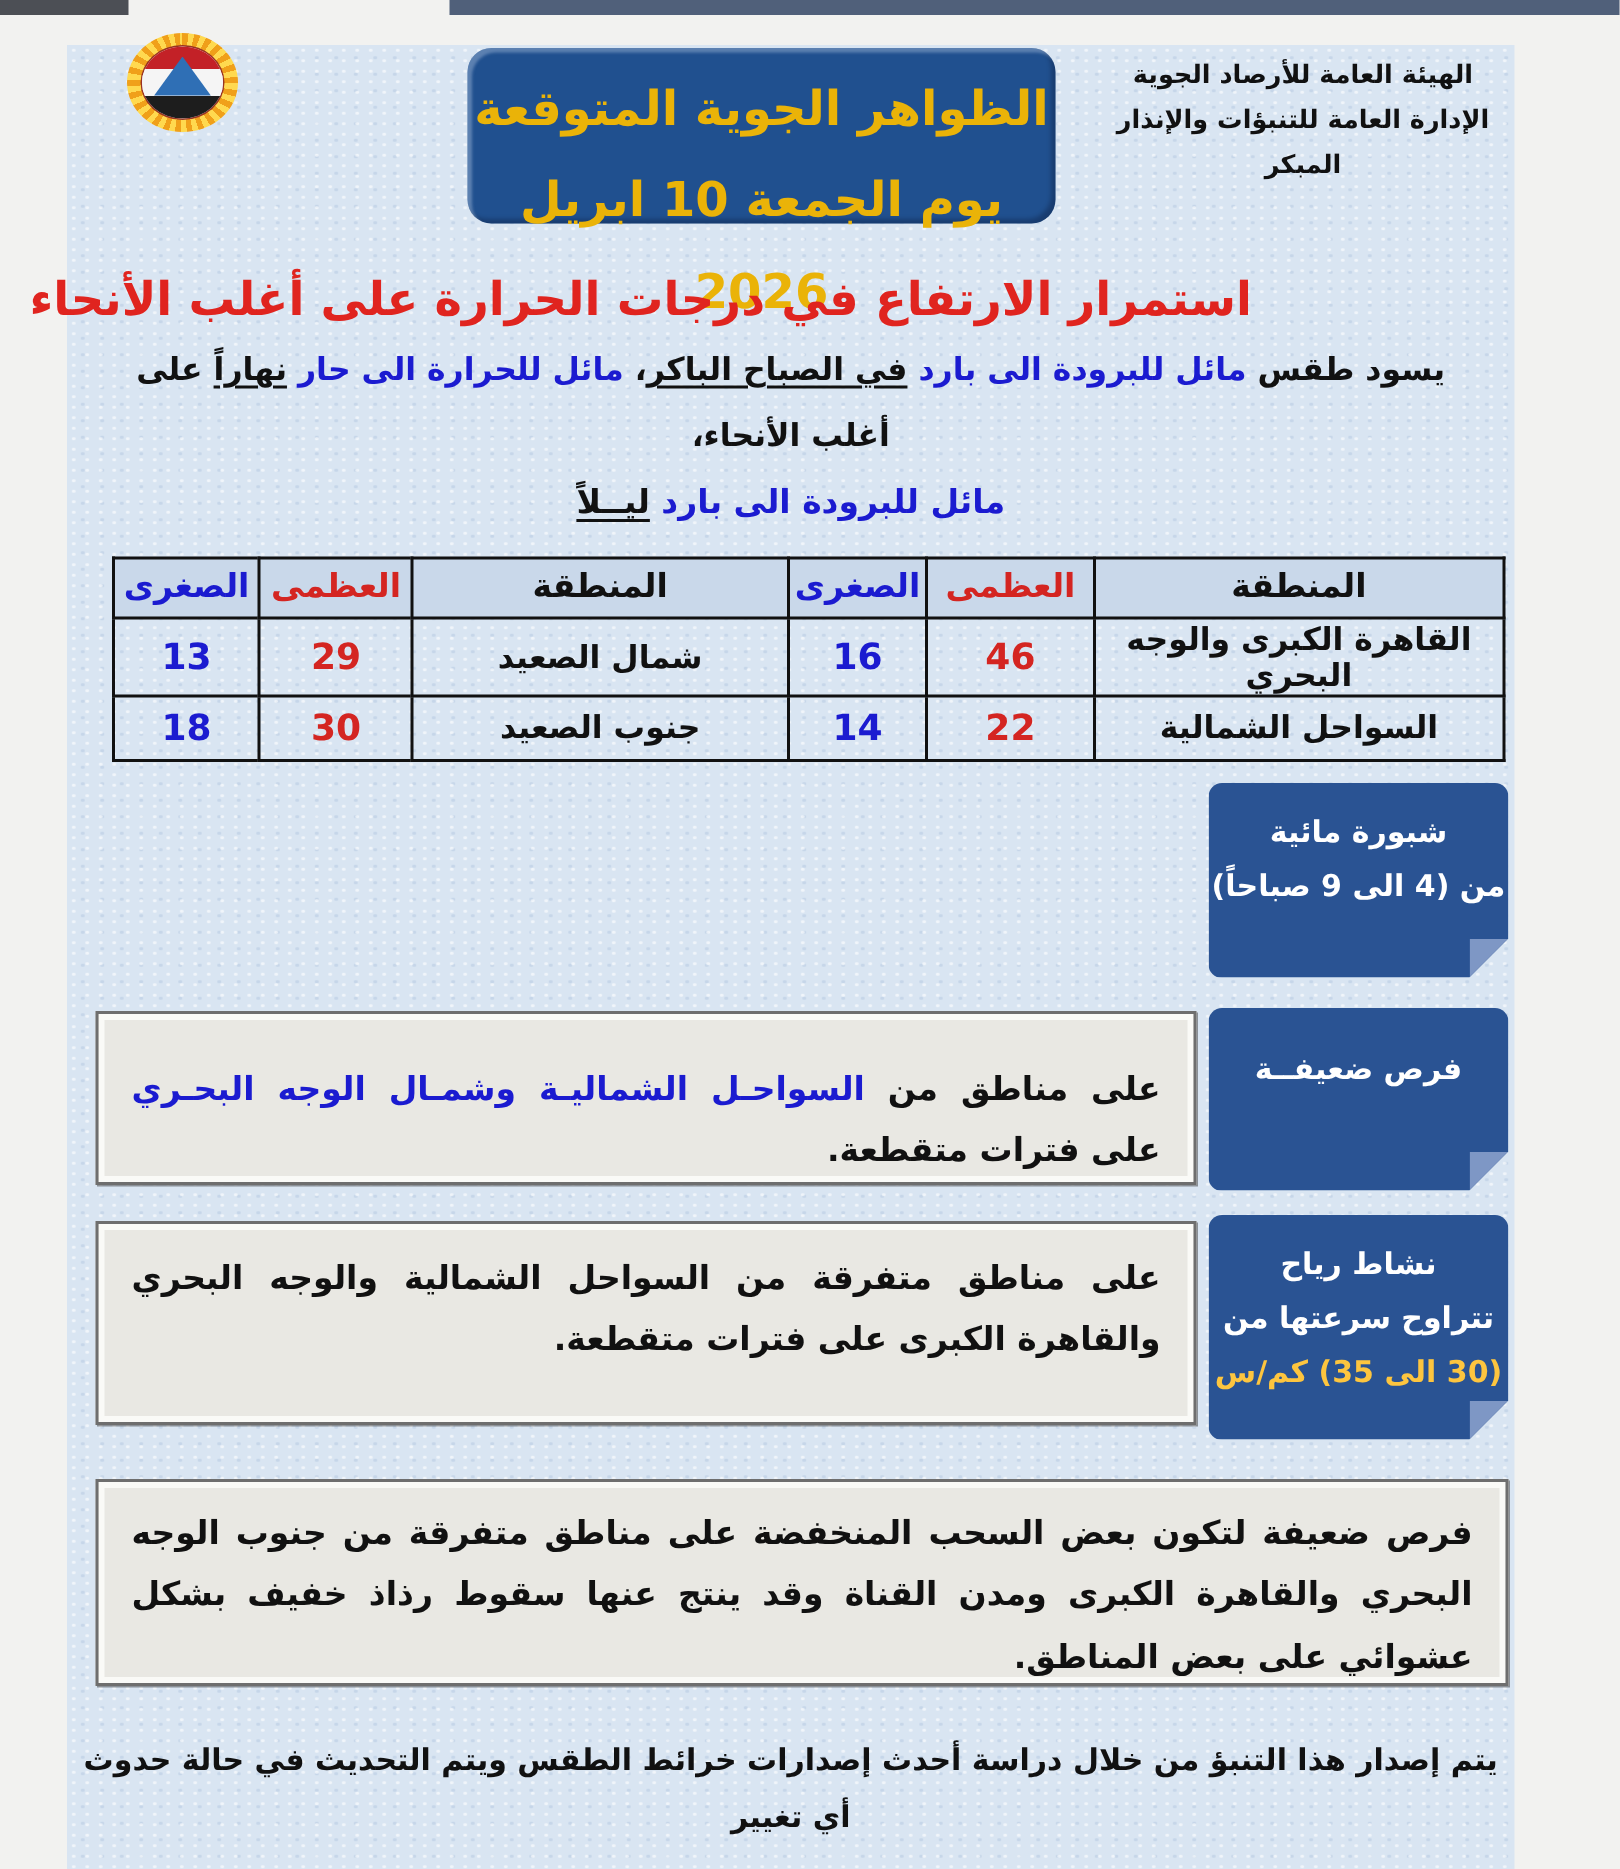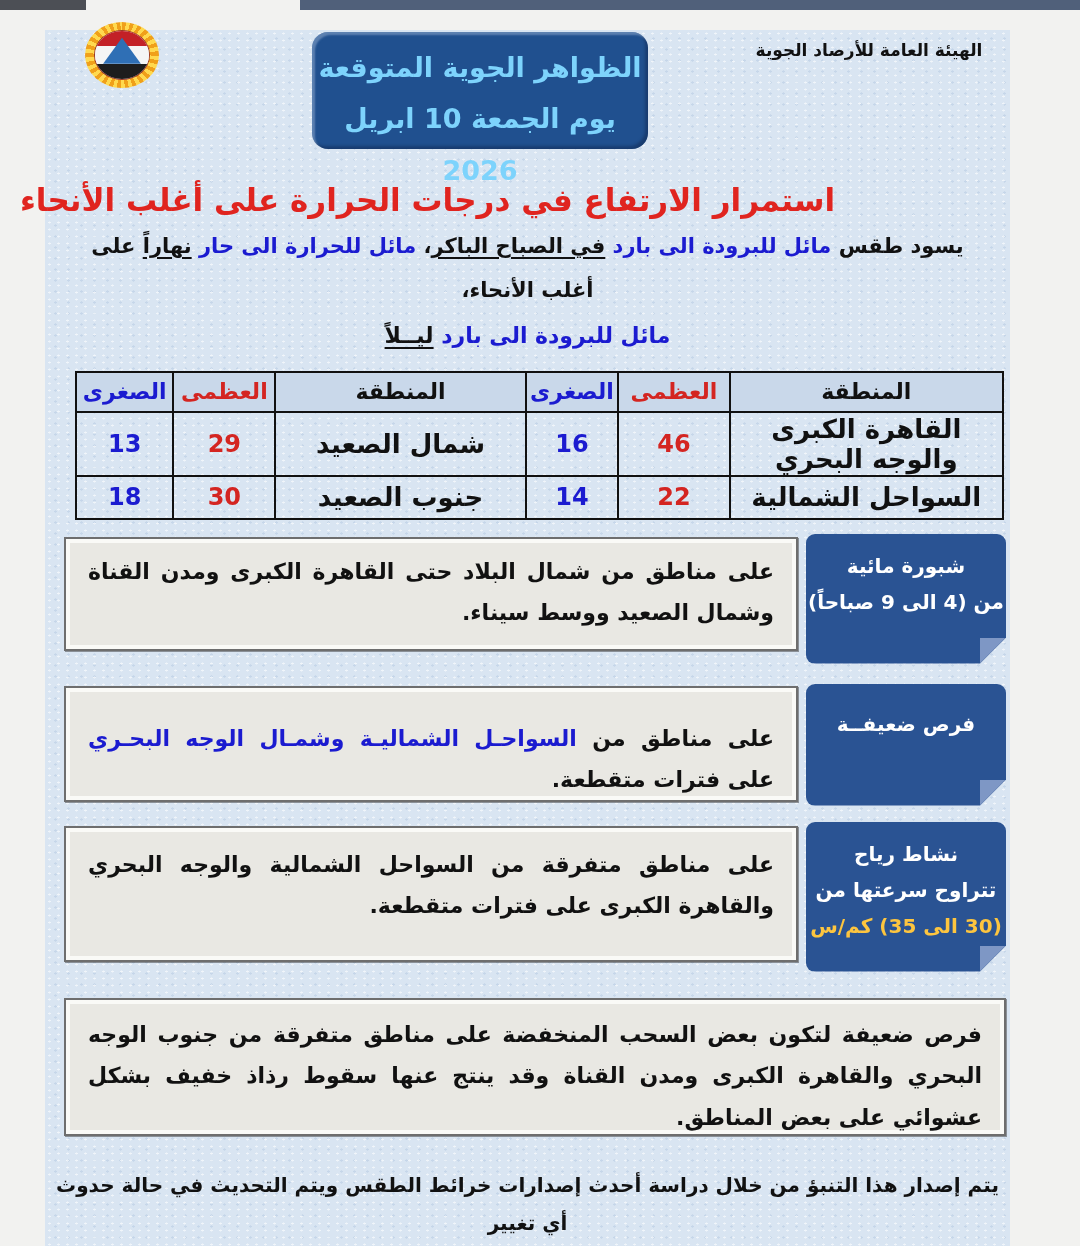--- a/index.html
+++ b/index.html
@@ -32,23 +32,23 @@
   .logo-inner{position:absolute;left:9px;top:8px;right:9px;bottom:8px;border-radius:50%;
     overflow:hidden;border:1px solid #993322;background:#fff;}
   .band{width:100%;}
   .band.red{height:32%;background:#c32127;}
   .band.white{height:36%;background:#f5f5f5;position:relative;}
   .band.black{height:32%;background:#1d1d1d;}
   .mountain{position:absolute;left:15%;bottom:0;width:70%;height:150%;
     background:#2f6fb5;clip-path:polygon(50% 0,0 100%,100% 100%);}
 
   .title-box{
-    position:absolute;left:267px;top:2px;width:336px;height:117px;
-    background:#20508f;border-radius:16px;color:#7dd3fc;text-align:center;
-    font-weight:bold;font-size:27px;line-height:1.9;padding-top:10px;box-sizing:border-box;
+    position:absolute;left:267px;top:2px;width:392px;height:117px;
+    background:#20508f;border-radius:16px;color:#eab308;text-align:center;
+    font-weight:bold;font-size:32px;line-height:1.9;padding-top:10px;box-sizing:border-box;
     box-shadow:inset 3px 3px 2px rgba(205,220,240,.35), inset -3px -3px 3px rgba(0,0,20,.25);
   }
   .agency{
     position:absolute;right:6px;top:6px;width:270px;text-align:center;
     font-weight:bold;font-size:17px;color:#111;line-height:1.75;
   }
 
   
   .headline{
     margin-top:22px;text-align:center;color:#e0241f;font-weight:bold;
@@ -69,21 +69,21 @@
   table.temps{
     width:929px;margin:10px 6px 0 30px;border-collapse:collapse;
     border:2px solid #111;font-weight:bold;table-layout:fixed;
   }
   table.temps th,table.temps td{border:2px solid #111;text-align:center;vertical-align:middle;}
   table.temps thead tr{height:40px;background:#c9d8ea;}
   table.temps tbody tr{height:43px;}
   th.region-h{font-size:22px;color:#111;}
   th.max-h{font-size:22px;color:#d42521;}
   th.min-h{font-size:22px;color:#1b1bd0;}
-  td.region{font-size:26px;color:#111;}
+  td.region{font-size:21px;color:#111;}
   td.max{font-size:24px;color:#d42521;}
   td.min{font-size:24px;color:#1b1bd0;}
 
   
   .info-row{display:flex;align-items:flex-start;margin:0 4px 0 19px;}
   .label-box{
     position:relative;width:200px;flex:none;background:#2a5393;color:#fff;
     font-weight:bold;font-size:20px;text-align:center;line-height:1.8;
     border-radius:9px;padding-top:14px;box-sizing:border-box;
     clip-path:polygon(0 0,100% 0,100% calc(100% - 26px),calc(100% - 26px) 100%,0 100%);
@@ -134,20 +134,21 @@
             </div>
           <div class="band black"></div>
         </div>
       </div>
       <div class="title-box">
         <div>الظواهر الجوية المتوقعة</div>
         <div>يوم الجمعة 10 ابريل 2026</div>
       </div>
       <div class="agency">
         <div>الهيئة العامة للأرصاد الجوية</div>
+        <div>الإدارة العامة للتنبؤات والإنذار المبكر</div>
       </div>
     </div>
 
     <div class="headline">استمرار الارتفاع في درجات الحرارة على أغلب الأنحاء</div>
 
     <div class="summary">
       <div class="s-line1"><span>يسود طقس </span><span class="blu">مائل للبرودة الى بارد </span><span class="und">في الصباح الباكر</span><span>، </span><span class="blu">مائل للحرارة الى حار </span><span class="und">نهاراً</span><span> على أغلب الأنحاء،</span></div>
       <div class="s-line2"><span class="blu">مائل للبرودة الى بارد </span><span class="und">ليــلاً</span></div>
     </div>
 
@@ -189,21 +190,20 @@
           <td class="min">18</td>
         </tr>
       </tbody>
     </table>
 
     <div class="info-row row-fog">
       <div class="label-box">
         <div>شبورة مائية</div>
         <div>من (4 الى 9 صباحاً)</div>
       </div>
-      <div class="text-box">على مناطق من شمال البلاد حتى القاهرة الكبرى ومدن القناة وشمال الصعيد ووسط سيناء.</div>
     </div>
 
     <div class="info-row row-rain">
       <div class="label-box">
         <div>فرص ضعيفــة</div>
       </div>
       <div class="text-box"><span>على مناطق من </span><span class="blu">السواحـل الشماليـة وشمـال الوجه البحـري</span><span> على فترات متقطعة.</span></div>
     </div>
 
     <div class="info-row row-wind">

